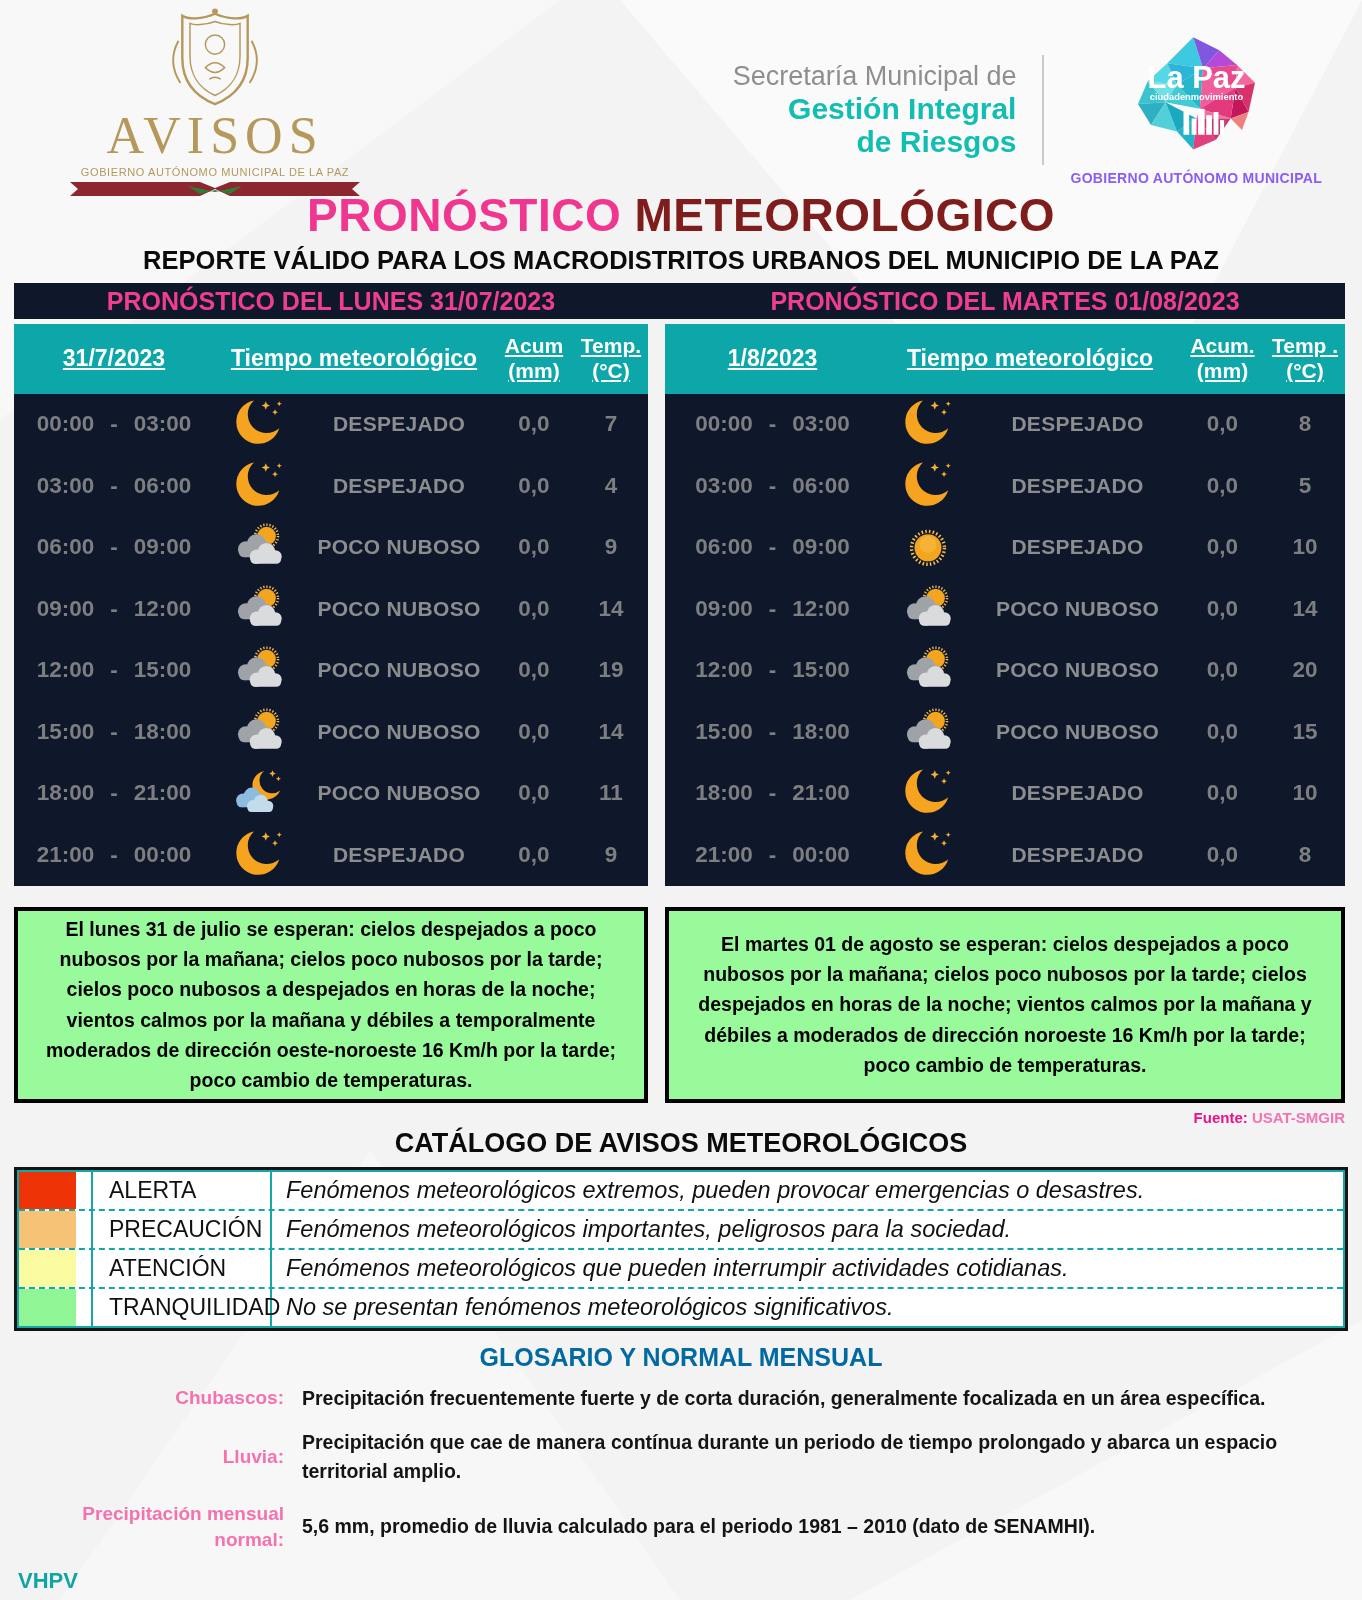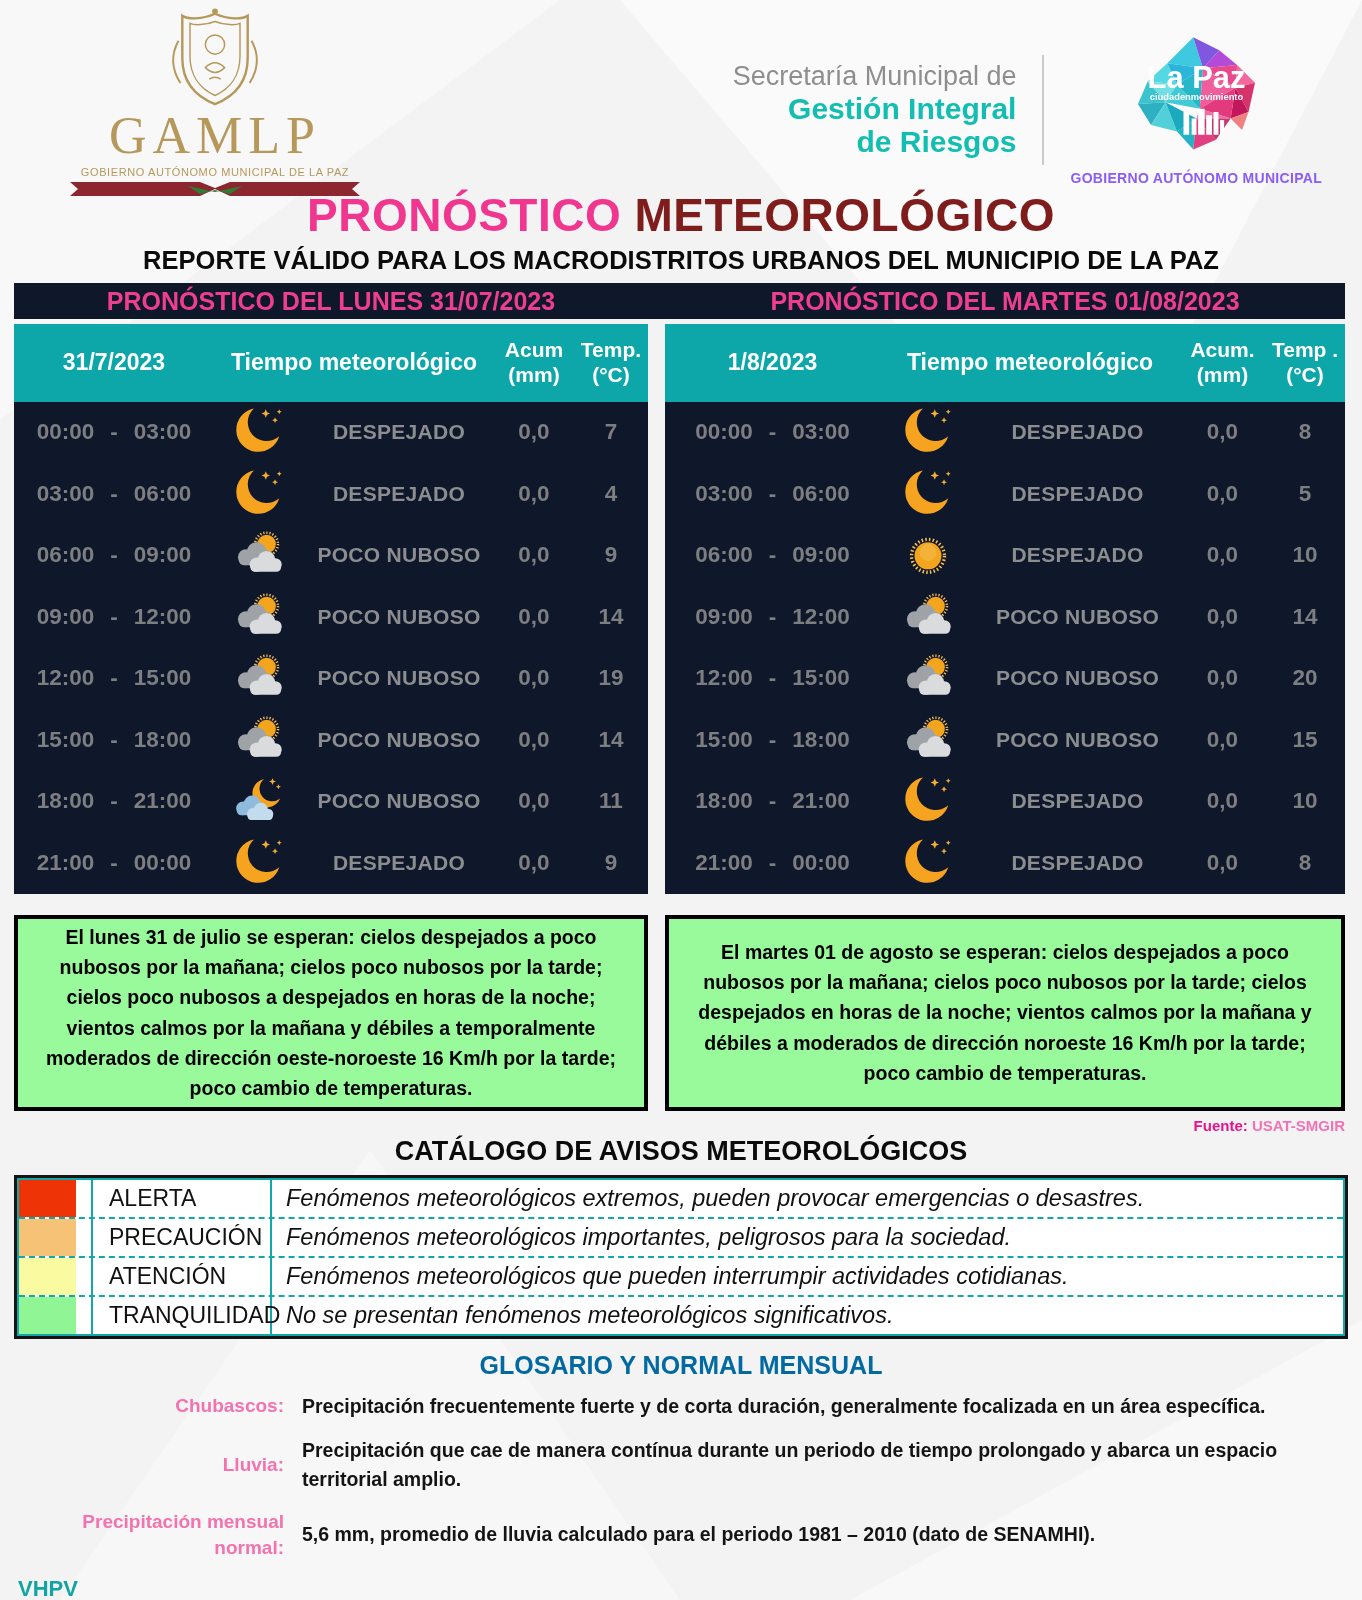--- a/index.html
+++ b/index.html
@@ -35,21 +35,21 @@
   .day-headings{position:relative;display:flex;margin:8px 17px 0 14px;background:#0f172a;padding:4px 0 3px 0;}
   .day-h{font-size:25px;font-weight:bold;color:#EE3E92;text-align:center;}
   .day-h.lft{width:634px;}
   .dh-spacer{width:17px;}
   .day-h.rgt{width:680px;}
 
   
   .tables-row{position:relative;display:flex;margin:5px 17px 0 14px;}
   .forecast.lft{width:634px;}
   .forecast.rgt{width:680px;margin-left:17px;}
-  .t-header{display:grid;height:78px;background:#0EA7A9;color:#fff;font-weight:bold;align-items:center;text-align:center;}
+  .t-header{display:grid;height:70px;background:#0EA7A9;color:#fff;font-weight:bold;align-items:center;text-align:center;text-decoration:underline;}
   .forecast.lft .t-header{grid-template-columns:200px 280px 80px 74px;}
   .forecast.rgt .t-header{grid-template-columns:215px 300px 85px 80px;}
   .th-date,.th-weather{font-size:23px;}
   .th-small{font-size:21px;line-height:1.15;}
   .t-body{background:#0f172a;}
   .f-row{display:grid;align-items:center;height:61.5px;}
   .forecast.lft .f-row{grid-template-columns:200px 90px 190px 80px 74px;}
   .forecast.rgt .f-row{grid-template-columns:215px 95px 205px 85px 80px;}
   .cell{text-align:center;}
   .time{display:flex;justify-content:center;gap:16px;color:#7D7E80;font-weight:bold;font-size:22.5px;}
@@ -103,21 +103,21 @@
           <circle cx="60" cy="38" r="10" stroke-width="1.5"></circle>
           <path d="M50 62 Q60 52 70 62 Q60 72 50 62 Z" stroke-width="1.5"></path>
           <path d="M54 74 Q60 70 66 74" stroke-width="1.5"></path>
           <path d="M22 34 Q10 56 24 78" stroke-width="2"></path>
           <path d="M98 34 Q110 56 96 78" stroke-width="2"></path>
         </g>
         <g fill="#B5985A">
             <circle cx="60" cy="3.5" r="3"></circle>
           </g>
       </svg>
-      <div class="gamlp-word">GAMLP</div>
+      <div class="gamlp-word">AVISOS</div>
       <div class="gamlp-cap">GOBIERNO AUTÓNOMO MUNICIPAL DE LA PAZ</div>
       <svg class="ribbon" width="290" height="20" viewBox="0 0 290 20">
         <polygon points="0,4 130,4 145,10 160,4 290,4 282,11 290,18 160,18 145,11 130,18 0,18 8,11" fill="#8C2730"></polygon>
         <polygon points="118,8 145,14 172,8 160,16 145,12 130,16" fill="#2F7D33"></polygon>
       </svg>
     </div>
 
     <div class="top-right">
       <div class="secretaria">
         <div class="sec1">Secretaría Municipal de</div>

